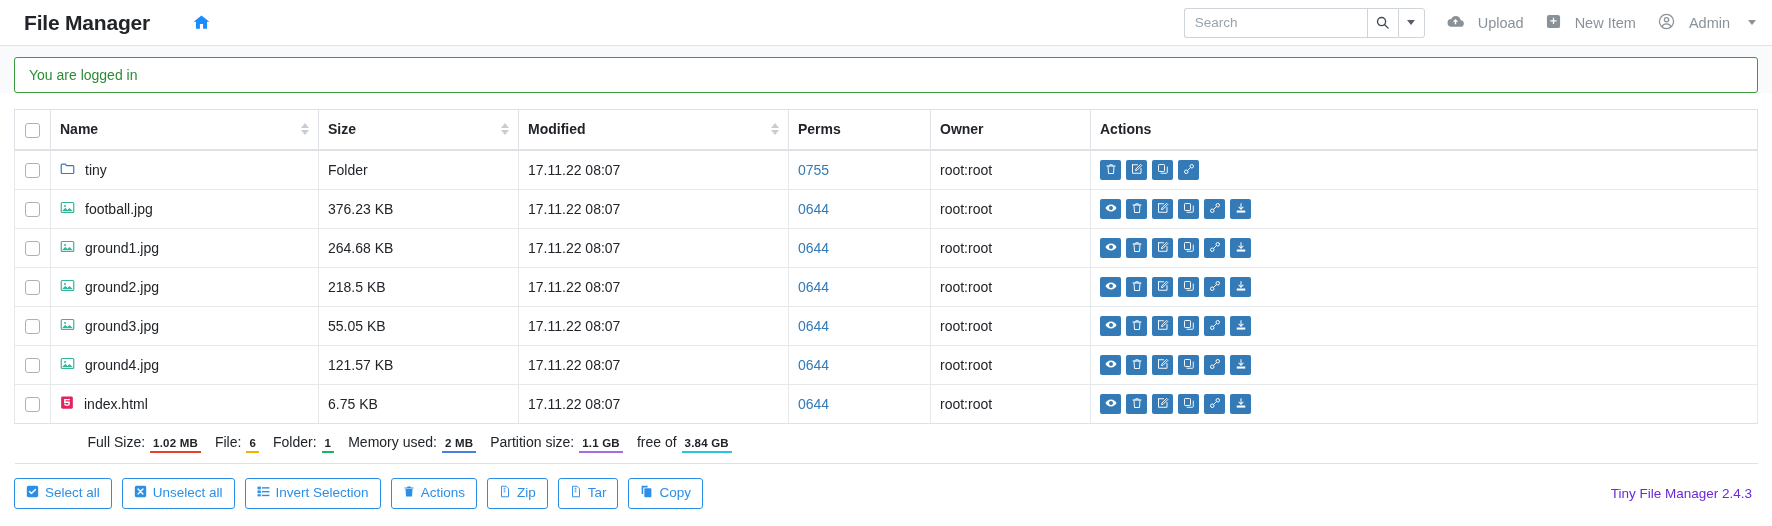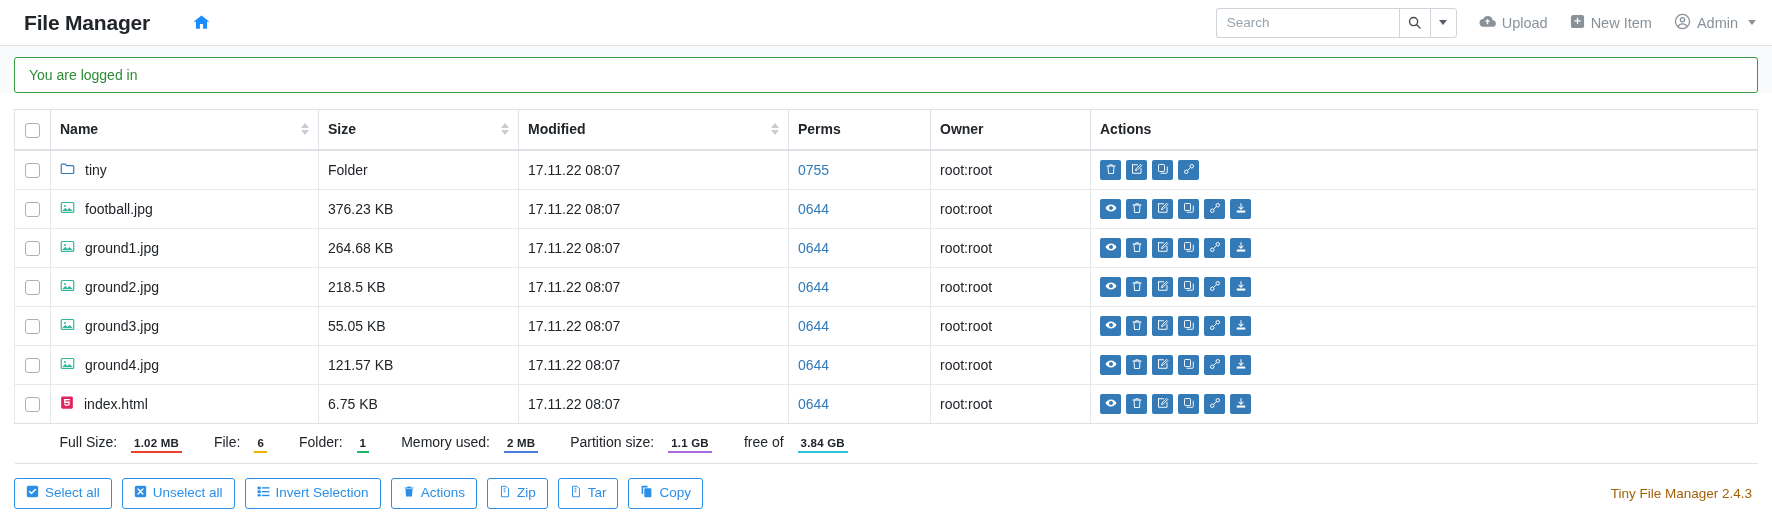--- a/index.html
+++ b/index.html
@@ -91,21 +91,21 @@
   }
   .caret-dn {
     width: 0; height: 0;
     border-left: 4px solid transparent;
     border-right: 4px solid transparent;
     border-top: 5px solid #555e66;
   }
   .nav-link {
     display: flex;
     align-items: center;
-    gap: 6px;
+    gap: 14px;
     color: #8a9299;
     font-size: 14.5px;
     text-decoration: none;
     padding: 0 0 0 22px;
     white-space: nowrap;
     cursor: pointer;
   }
   .nav-link .caret-dn {
     border-top-color: #8a9299;
     margin-left: 4px;
@@ -206,22 +206,23 @@
   
   .sumrow td {
     border-bottom: 1px solid #dee2e6 !important;
     padding: 10px 9px !important;
     font-size: 14px;
   }
   .sum {
     display: flex;
     align-items: baseline;
     flex-wrap: wrap;
-    gap: 14px;
+    gap: 5px;
     color: #212529;
+    margin-left: 28px;
   }
   .tag {
     font-size: 11.5px;
     font-weight: bold;
     padding: 1px 3px 2px 3px;
     border-bottom: 2.5px solid #999;
     letter-spacing: 0.2px;
   }
   .sep { display: inline-block; width: 4px; }
 
@@ -242,21 +243,21 @@
     display: inline-flex;
     align-items: center;
     gap: 6px;
     cursor: pointer;
     white-space: nowrap;
     font-family: "Liberation Sans", sans-serif;
     line-height: 1.1;
   }
   .version {
     margin-left: auto;
-    color: #a16207;
+    color: #6d28d9;
     font-size: 13.5px;
     padding-right: 6px;
   }
 </style>
 </head>
 <body>
 
 <div class="navbar">
   <span class="brand">File Manager</span>
 

